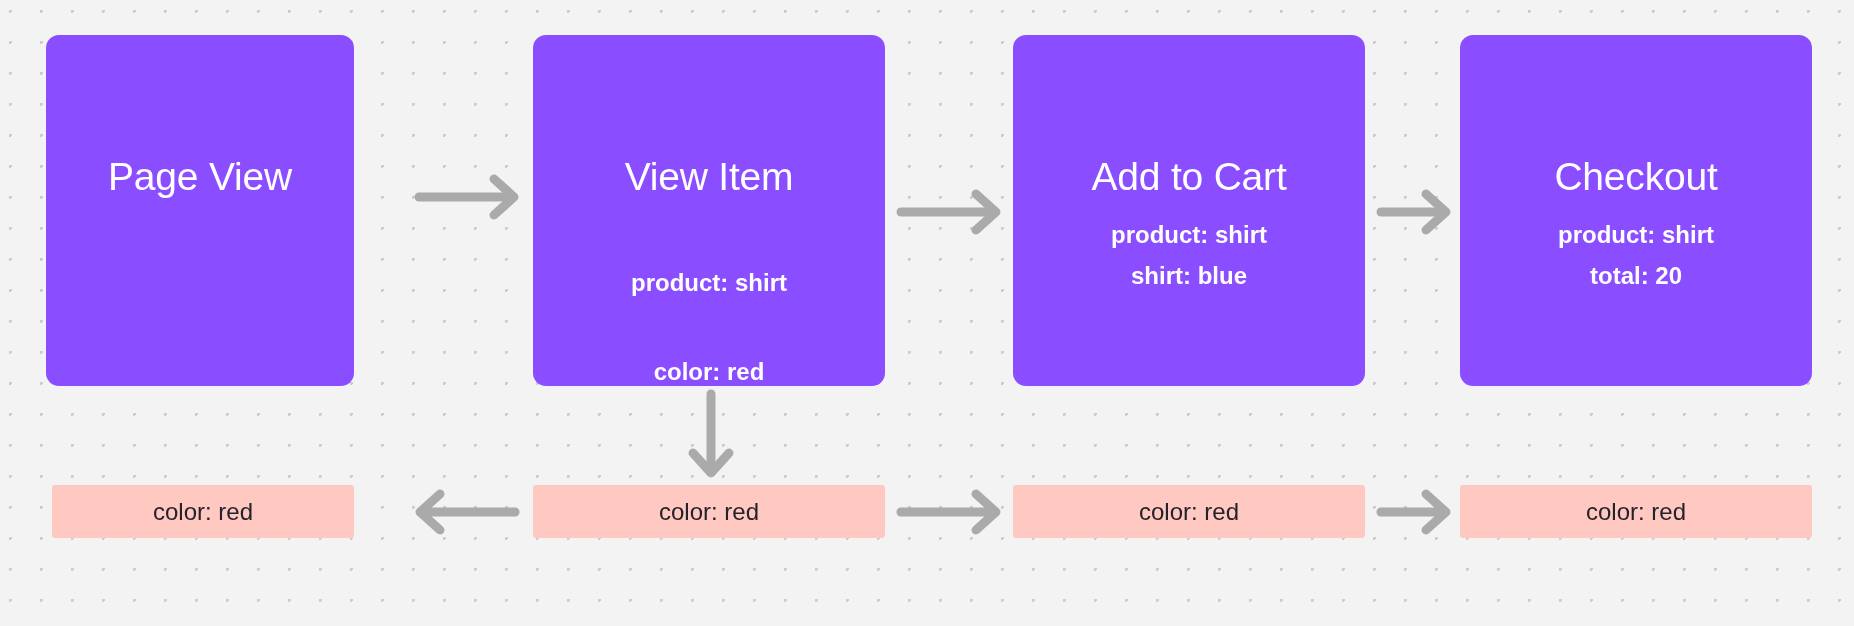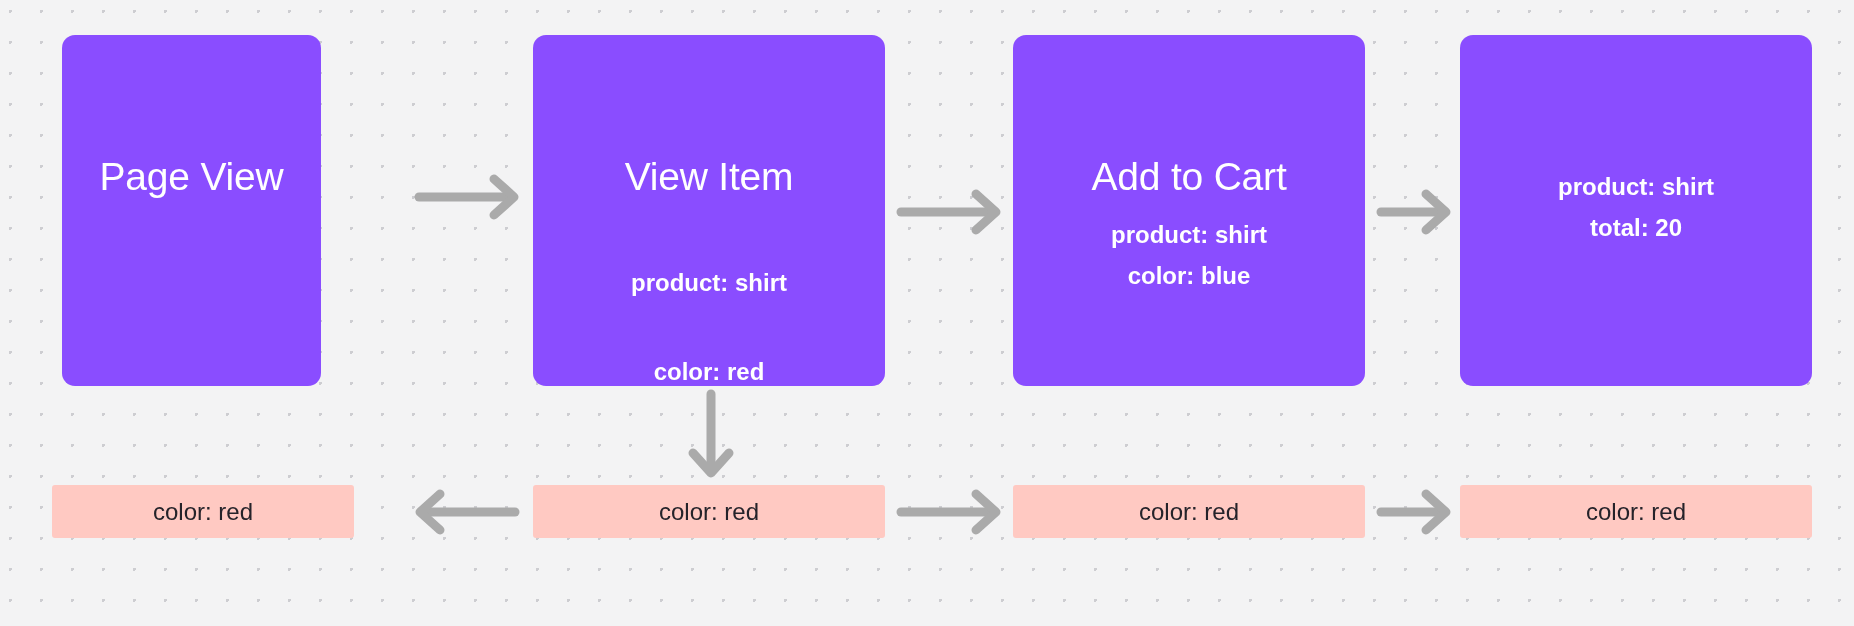--- a/index.html
+++ b/index.html
@@ -70,37 +70,38 @@
 
   
   .arrow { position:absolute; }
   .arrow svg { display:block; overflow:visible; }
 </style>
 </head>
 <body>
 
 <div id="canvas">
 
-  <div class="node" style="left:62px; width:259px;">
+  <div class="node" style="left:46px; width:308px;">
     <div class="node-title">Page View</div>
   </div>
 
   <div class="node" style="left:533px; width:352px;gap:48px;">
     <div class="node-title">View Item</div>
     <div class="node-detail first">product: shirt</div>
     <div class="node-detail">color: red</div>
   </div>
 
   <div class="node" style="left:1013px; width:352px;">
     <div class="node-title">Add to Cart</div>
     <div class="node-detail first">product: shirt</div>
-    <div class="node-detail">color: blue</div>
+    <div class="node-detail">shirt: blue</div>
   </div>
 
   <div class="node" style="left:1460px; width:352px;">
+    <div class="node-title">Checkout</div>
     <div class="node-detail first">product: shirt</div>
     <div class="node-detail">total: 20</div>
   </div>
 
   <div class="prop" style="left:52px; width:302px;">
     <span>color: red</span>
   </div>
 
   <div class="prop" style="left:533px; width:352px;">
     <span>color: red</span>

